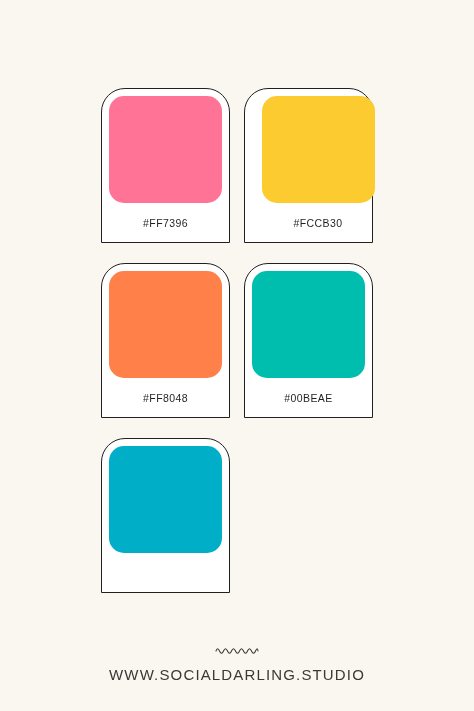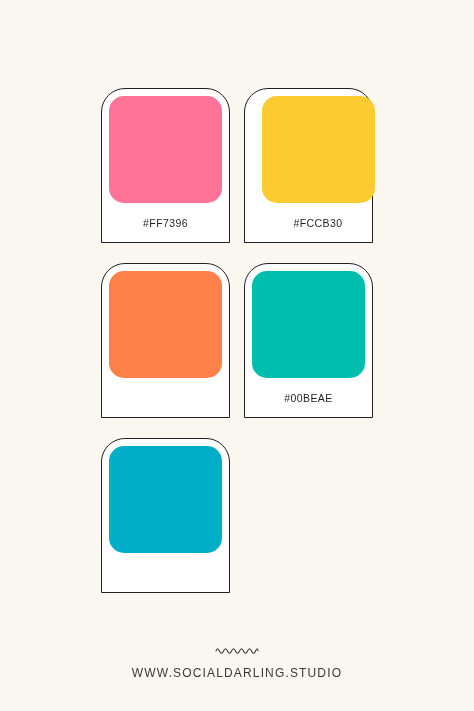--- a/index.html
+++ b/index.html
@@ -80,21 +80,21 @@
     flex-direction: column;
     align-items: center;
   }
 
   .footer-squiggle {
     display: block;
     margin-bottom: 12px;
   }
 
   .footer-url {
-    font-size: 12px;
+    font-size: 15px;
     letter-spacing: 1.15px;
     color: #3b3836;
     font-family: "Liberation Sans", sans-serif;
     white-space: nowrap;
   }
 </style>
 </head>
 <body style="background: rgb(250, 247, 241);">
 
 <div class="palette-sheet">
@@ -110,20 +110,23 @@
 
     <div class="swatch-card" style="border-color: rgb(35, 31, 32); background: rgb(255, 255, 255); padding-left: 26px;">
       <div class="swatch-color" style="background:#fccb30"></div>
       <div class="swatch-label-band">
         <span class="swatch-hex">#FCCB30</span>
       </div>
     </div>
 
     <div class="swatch-card" style="border-color: rgb(35, 31, 32); background: rgb(255, 255, 255);">
       <div class="swatch-color" style="background:#ff8048"></div>
+      <div class="swatch-label-band">
+        <span class="swatch-hex">#FF8048</span>
+      </div>
     </div>
 
 
     <div class="swatch-card" style="border-color: rgb(35, 31, 32); background: rgb(255, 255, 255);">
       <div class="swatch-color" style="background:#00beae"></div>
       <div class="swatch-label-band">
         <span class="swatch-hex">#00BEAE</span>
       </div>
     </div>
 

